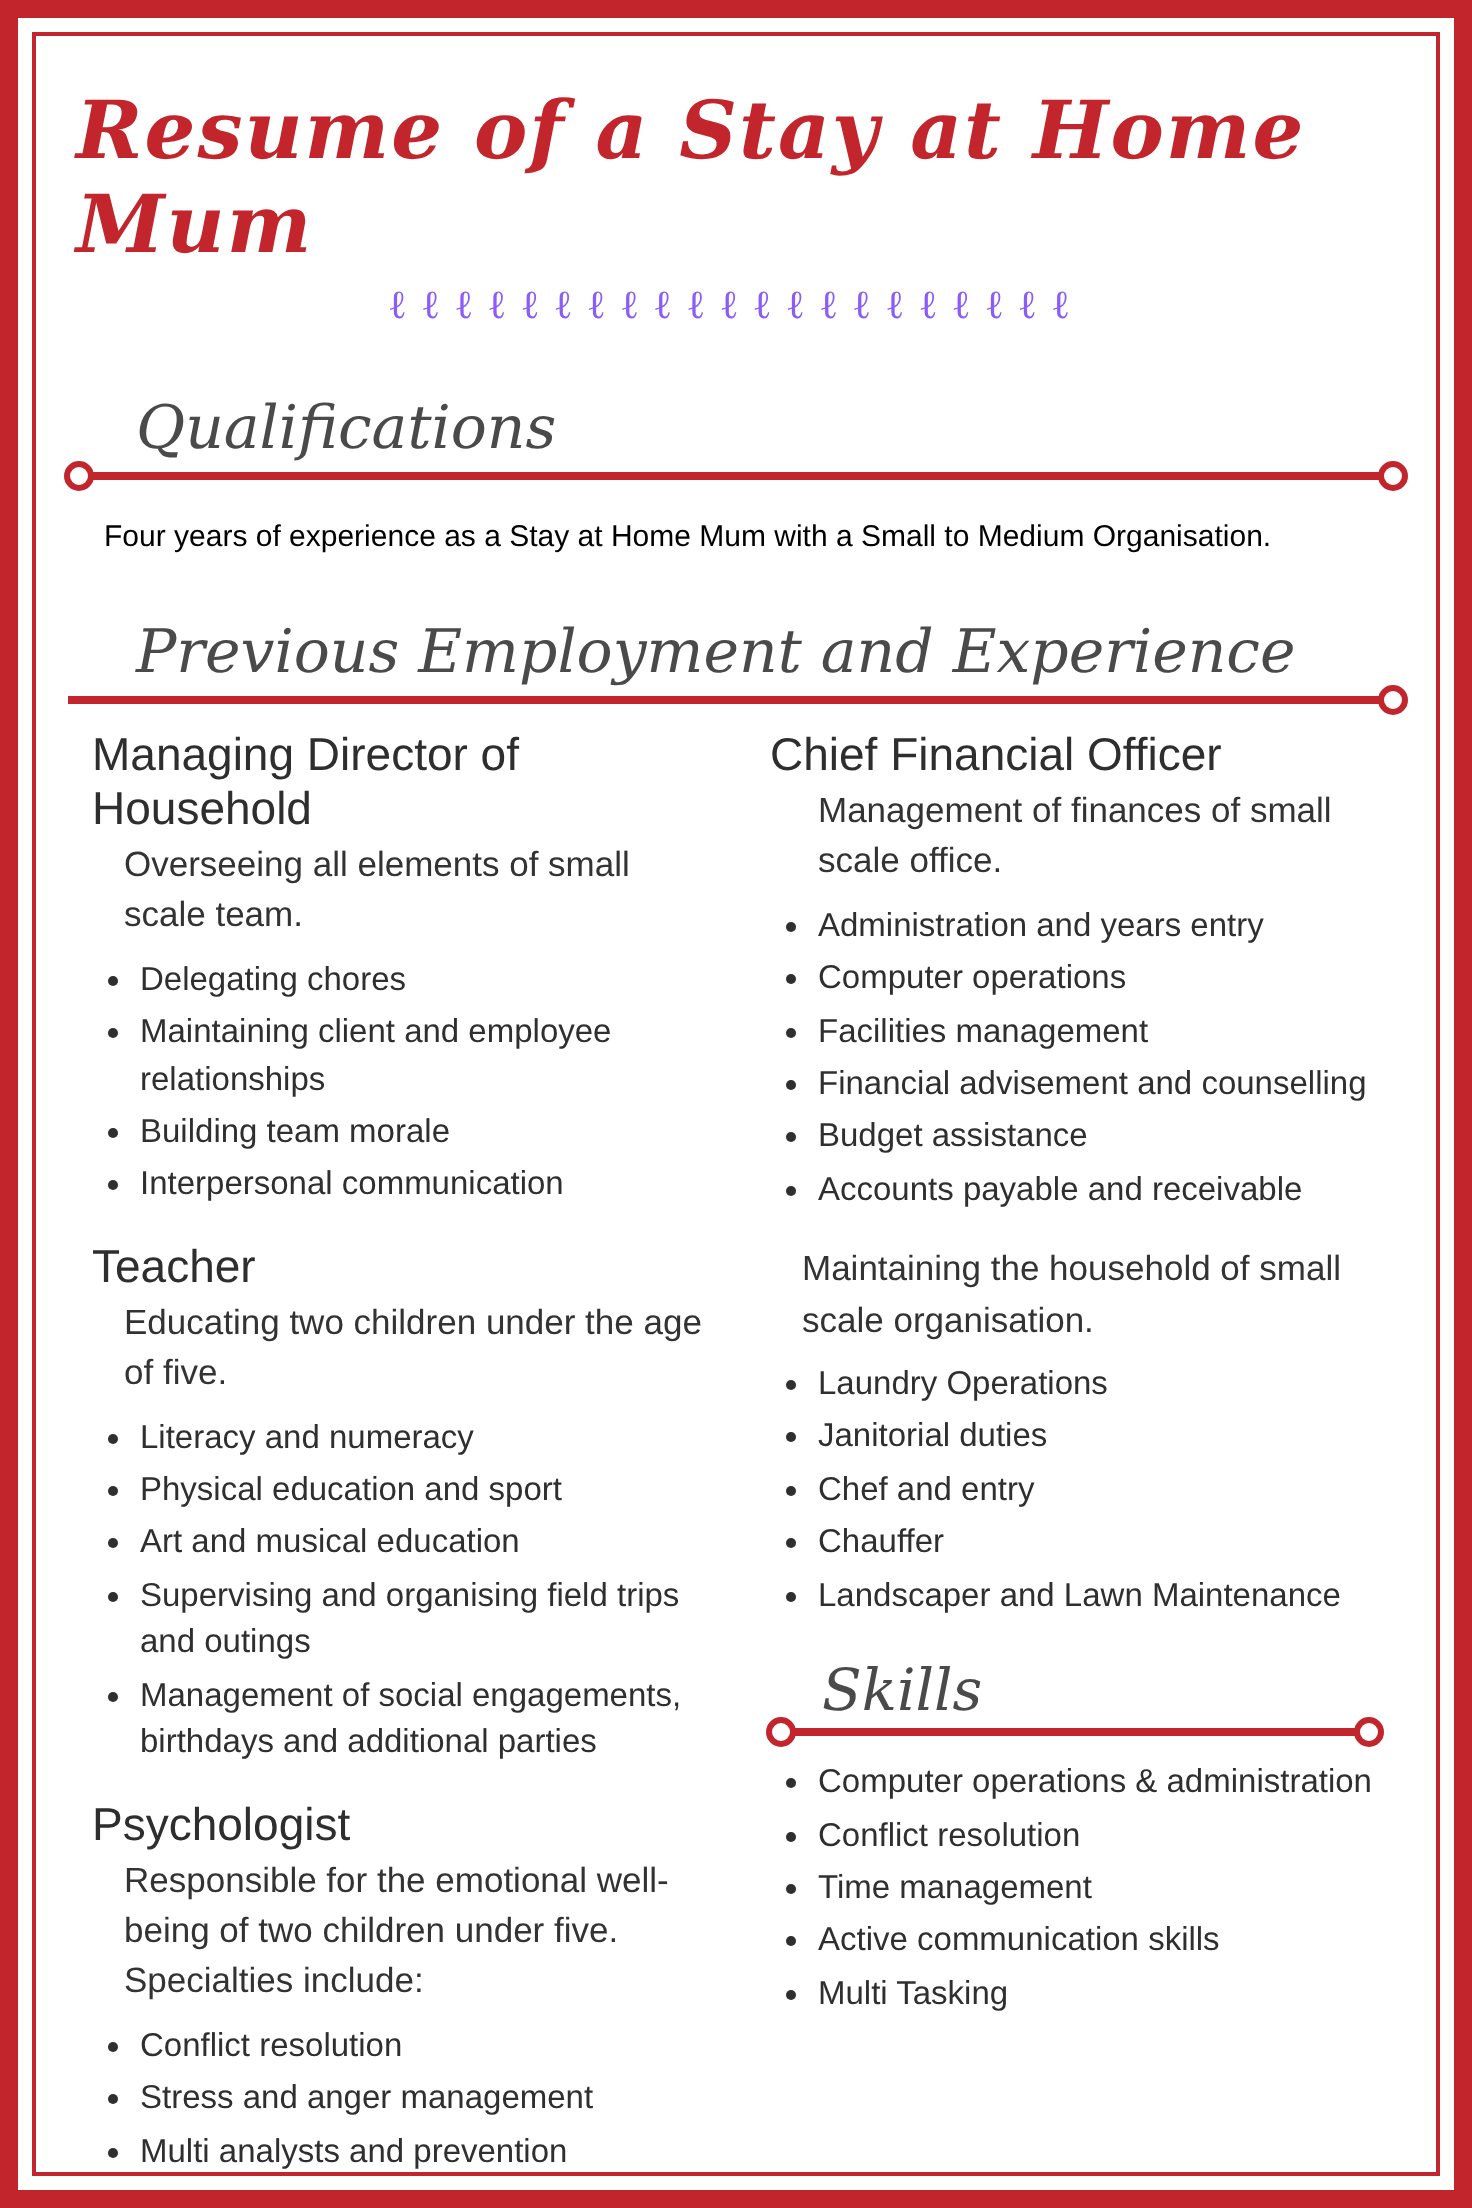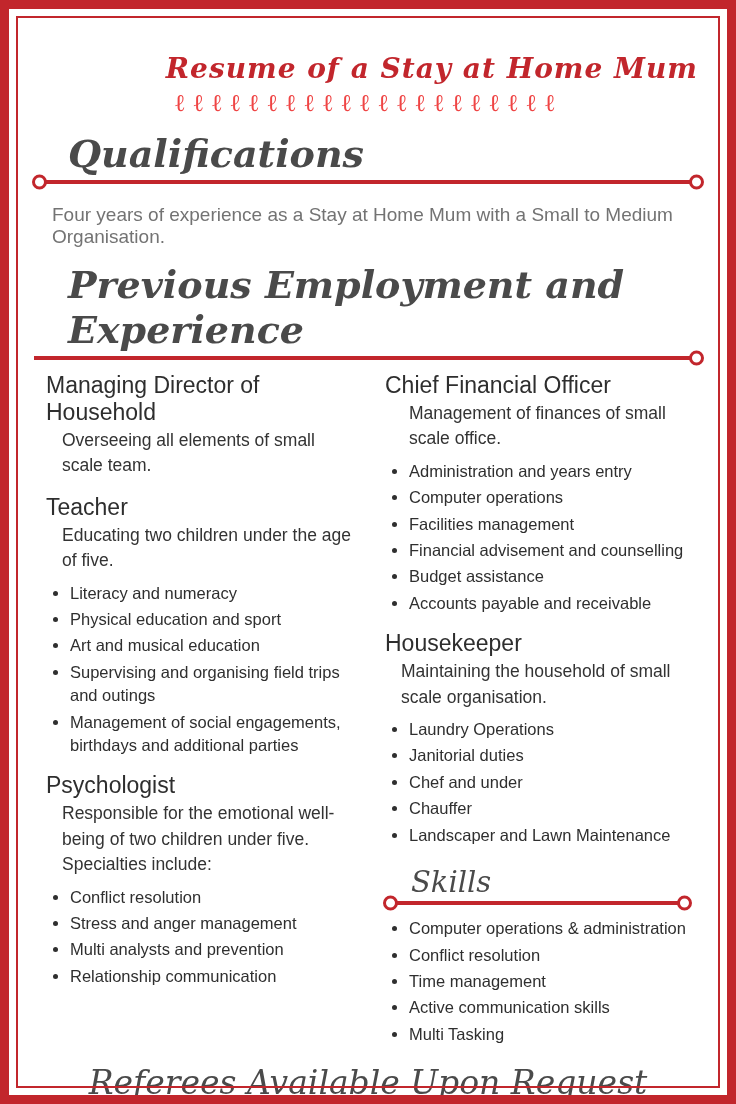--- a/index.html
+++ b/index.html
@@ -38,42 +38,41 @@
   .script {
     font-family: "DejaVu Serif", serif;
     font-style: italic;
     color: #4a4a4a;
   }
 
   .page-title {
     font-family: "DejaVu Serif", serif;
     font-style: italic;
     color: #c2262c;
-    font-size: 28px;
-    text-align: right;
-    margin-top: 20px;
+    font-size: 40px;
+    text-align: left;
+    margin-top: 10px;
     letter-spacing: 1px;
   }
 
   .loops {
     text-align: center;
-    color: #ef4444;
-    font-size: 24px;
+    color: #8b5cf6;
+    font-size: 20px;
     letter-spacing: 7px;
     margin-top: 4px;
     font-family: "DejaVu Serif", serif;
     user-select: none;
   }
 
   .section-heading {
-    font-size: 38px;
+    font-size: 30px;
     padding-left: 30px;
-    margin-top: 14px;
+    margin-top: 32px;
     margin-bottom: 4px;
-    font-weight: bold;
   }
 
   
   .rule {
     position: relative;
     height: 4px;
     background: #c2262c;
   }
   .rule .dot {
     position: absolute;
@@ -82,23 +81,23 @@
     width: 15px; height: 15px;
     border: 3px solid #c2262c;
     border-radius: 50%;
     background: #fff;
   }
   .rule .dot.left  { left: -2px; }
   .rule .dot.right { right: -2px; }
   .rule.full { margin-left: -4px; margin-right: -4px; }
 
   .qual-text {
-    font-size: 19px;
+    font-size: 15px;
     margin: 20px 4px 6px 14px;
-    color: #737373;
+    color: #000000;
   }
 
   
   .columns {
     display: grid;
     grid-template-columns: 1fr 1fr;
     column-gap: 34px;
     margin-top: 12px;
     padding: 0 8px;
   }
@@ -173,20 +172,26 @@
     <span class="dot right"></span>
   </div>
 
   <div class="columns">
 
     <div class="col-left">
 
       <div class="job">
         <div class="job-title">Managing Director of Household</div>
         <div class="job-summary">Overseeing all elements of small scale team.</div>
+        <ul class="bullets">
+          <li>Delegating chores</li>
+          <li>Maintaining client and employee relationships</li>
+          <li>Building team morale</li>
+          <li>Interpersonal communication</li>
+        </ul>
       </div>
 
       <div class="job">
         <div class="job-title">Teacher</div>
         <div class="job-summary">Educating two children under the age of five.</div>
         <ul class="bullets">
           <li>Literacy and numeracy</li>
           <li>Physical education and sport</li>
           <li>Art and musical education</li>
           <li>Supervising and organising field trips and outings</li>
@@ -216,26 +221,25 @@
           <li>Administration and years entry</li>
           <li>Computer operations</li>
           <li>Facilities management</li>
           <li>Financial advisement and counselling</li>
           <li>Budget assistance</li>
           <li>Accounts payable and receivable</li>
         </ul>
       </div>
 
       <div class="job">
-        <div class="job-title">Housekeeper</div>
         <div class="job-summary">Maintaining the household of small scale organisation.</div>
         <ul class="bullets">
           <li>Laundry Operations</li>
           <li>Janitorial duties</li>
-          <li>Chef and under</li>
+          <li>Chef and entry</li>
           <li>Chauffer</li>
           <li>Landscaper and Lawn Maintenance</li>
         </ul>
       </div>
 
       <div class="skills-block">
         <div class="skills-heading script">Skills</div>
         <div class="rule">
           <span class="dot left"></span>
           <span class="dot right"></span>

